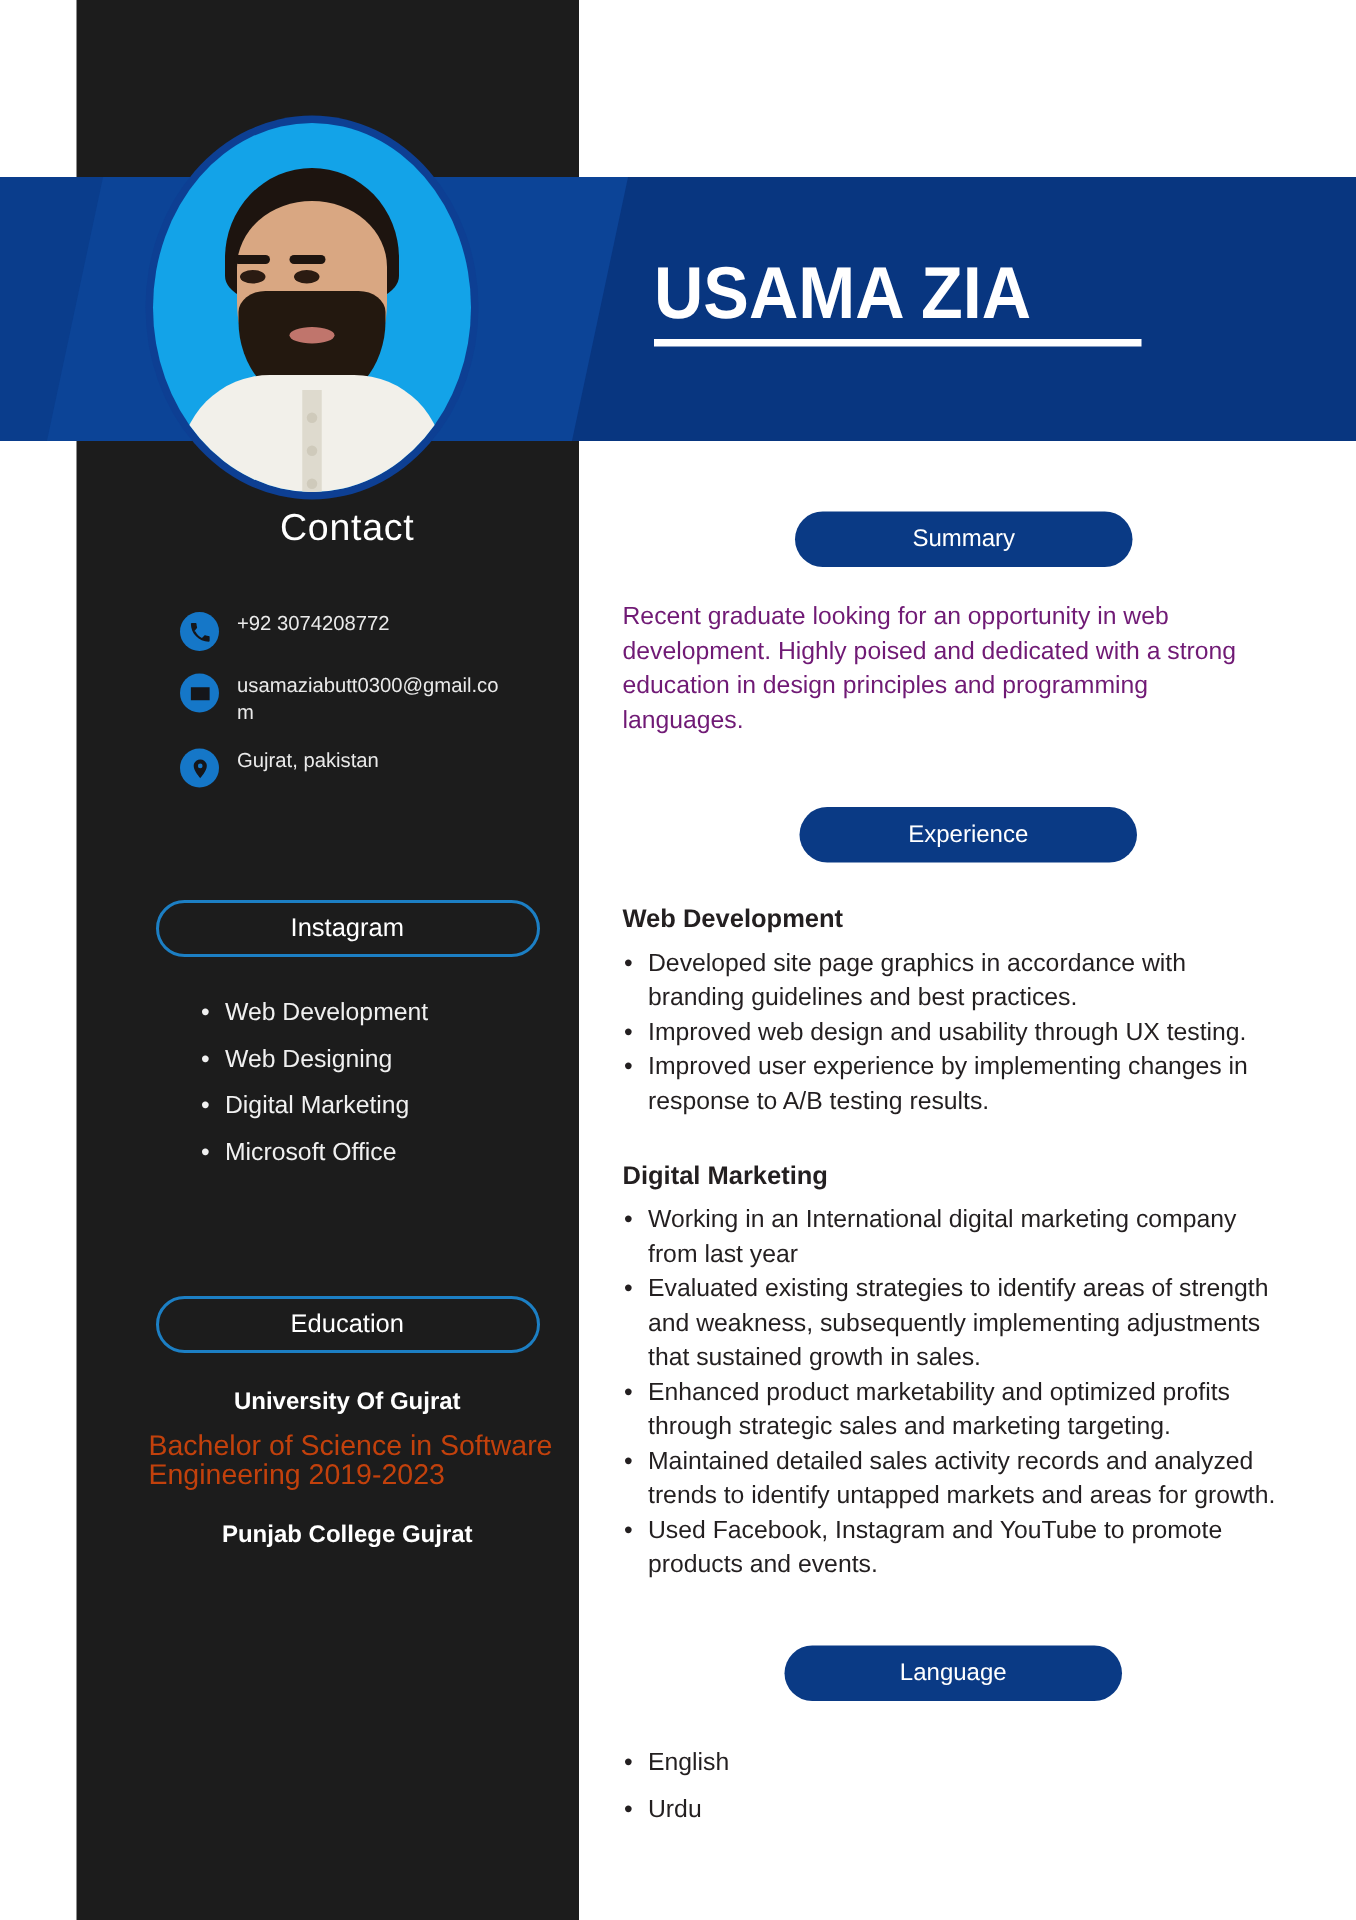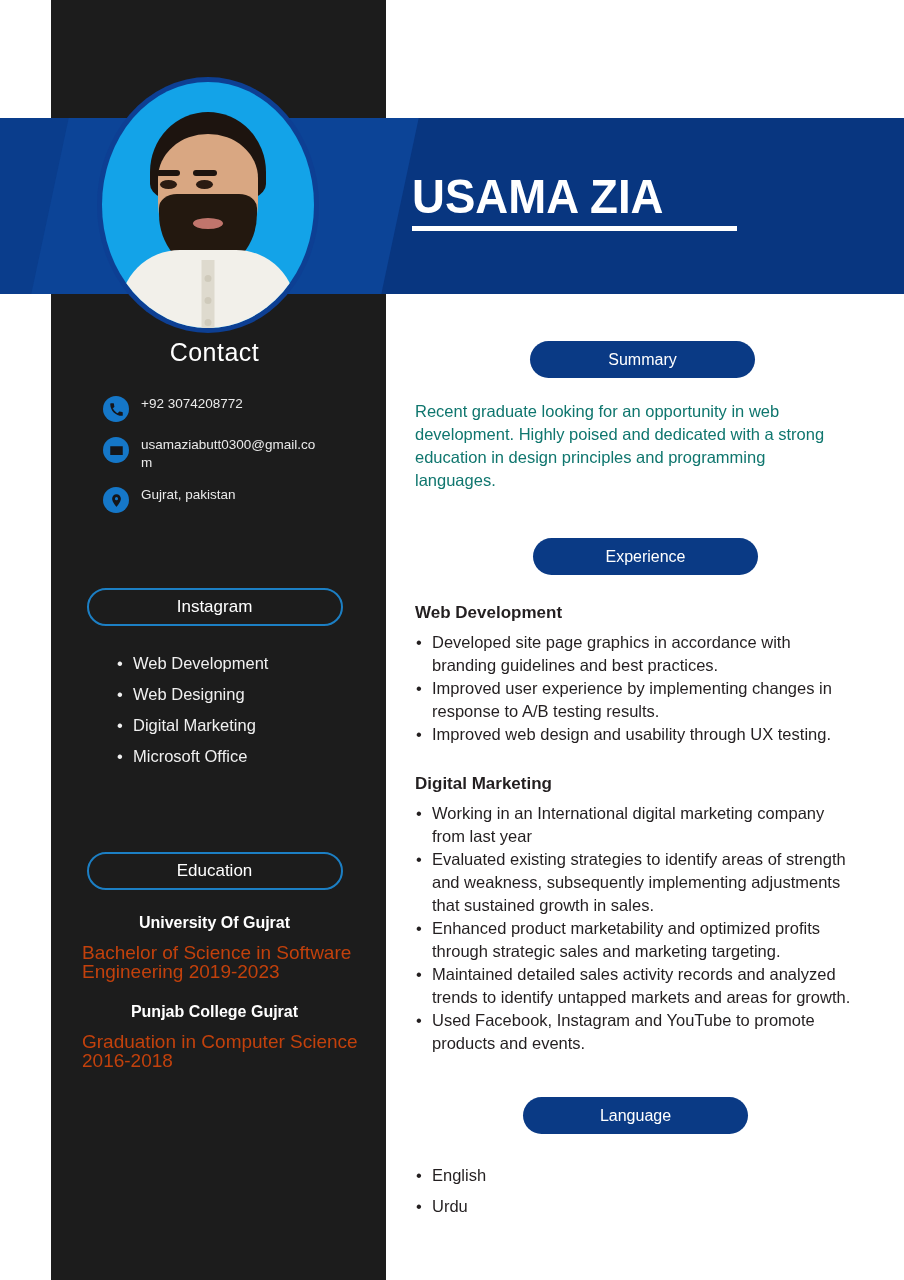--- a/index.html
+++ b/index.html
@@ -157,21 +157,21 @@
     left: 50%;
     transform: translateX(-50%);
     width: 7px; height: 7px;
     border-radius: 50%;
     background: #cfcabb;
   }
 
   
   .name-block {
     position: absolute;
-    left: 412px;
+    left: 436px;
     top: 172px;
     z-index: 5;
   }
   .name {
     font-size: 49px;
     font-weight: 700;
     color: #ffffff;
     letter-spacing: 0px;
     line-height: 1;
     transform: scaleX(0.93);
@@ -181,36 +181,36 @@
   .name-underline {
     margin-top: 5px;
     width: 325px;
     height: 5px;
     background: #ffffff;
   }
 
   
   .side-content {
     position: absolute;
-    left: 47px;
+    left: 64px;
     top: 294px;
     width: 335px;
     z-index: 5;
     color: #ffffff;
   }
   .contact-title {
     text-align: center;
     font-size: 25px;
     font-weight: 400;
     color: #ffffff;
     letter-spacing: 0.5px;
     padding-top: 44px;
   }
   .contact-list {
-    margin-top: 28px;
+    margin-top: 40px;
     padding-left: 56px;
   }
   .contact-row {
     display: flex;
     align-items: flex-start;
     margin-bottom: 14px;
   }
   .c-icon {
     flex: 0 0 auto;
     width: 26px;
@@ -303,21 +303,21 @@
   }
   .pill.summary   { width: 225px; margin: 47px 0 0 144px; }
   .pill.experience{ width: 225px; margin: 46px 0 0 147px; }
   .pill.language  { width: 225px; margin: 42px 0 0 137px; }
 
   .body-text {
     margin: 22px 0 0 29px;
     width: 435px;
     font-size: 16.5px;
     line-height: 23px;
-    color: #0f766e;
+    color: #701a75;
   }
 
   .job-title {
     margin: 28px 0 0 29px;
     font-size: 17px;
     font-weight: 700;
     color: #231f20;
   }
   .job-bullets {
     margin: 8px 0 0 46px;
@@ -439,38 +439,37 @@
       </ul>
     </div>
 
     <div class="education-wrap">
       <div class="side-pill">Education</div>
       <div class="edu-block">
         <div class="edu-school">University Of Gujrat</div>
         <div class="edu-detail">Bachelor of Science in Software Engineering 2019-2023</div>
         <div class="edu-gap"></div>
         <div class="edu-school">Punjab College Gujrat</div>
-        <div class="edu-detail">Graduation in Computer Science 2016-2018</div>
       </div>
     </div>
 
   </div>
 
   <div class="main">
 
     <div class="pill summary">Summary</div>
     <div class="body-text">Recent graduate looking for an opportunity in web development. Highly poised and dedicated with a strong education in design principles and programming languages.</div>
 
     <div class="pill experience">Experience</div>
 
     <div class="job-title">Web Development</div>
     <ul class="job-bullets">
       <li>Developed site page graphics in accordance with branding guidelines and best practices.</li>
+      <li>Improved web design and usability through UX testing.</li>
       <li>Improved user experience by implementing changes in response to A/B testing results.</li>
-      <li>Improved web design and usability through UX testing.</li>
     </ul>
 
     <div class="job-title">Digital Marketing</div>
     <ul class="job-bullets">
       <li>Working in an International digital marketing company from last year</li>
       <li>Evaluated existing strategies to identify areas of strength and weakness, subsequently implementing adjustments that sustained growth in sales.</li>
       <li>Enhanced product marketability and optimized profits through strategic sales and marketing targeting.</li>
       <li>Maintained detailed sales activity records and analyzed trends to identify untapped markets and areas for growth.</li>
       <li>Used Facebook, Instagram and YouTube to promote products and events.</li>
     </ul>

